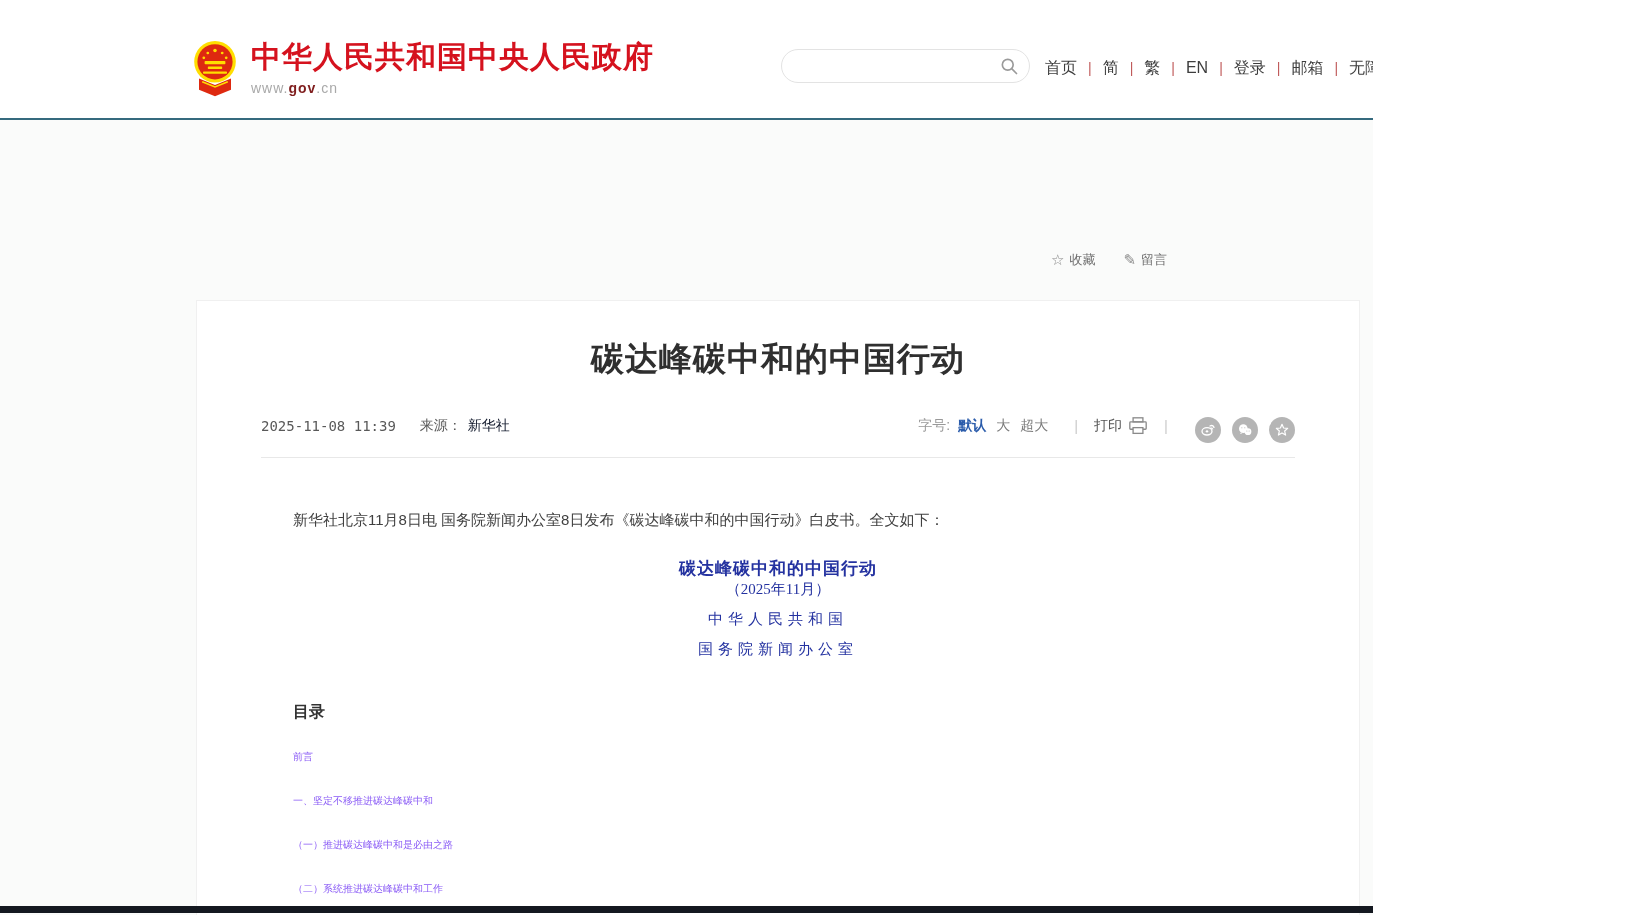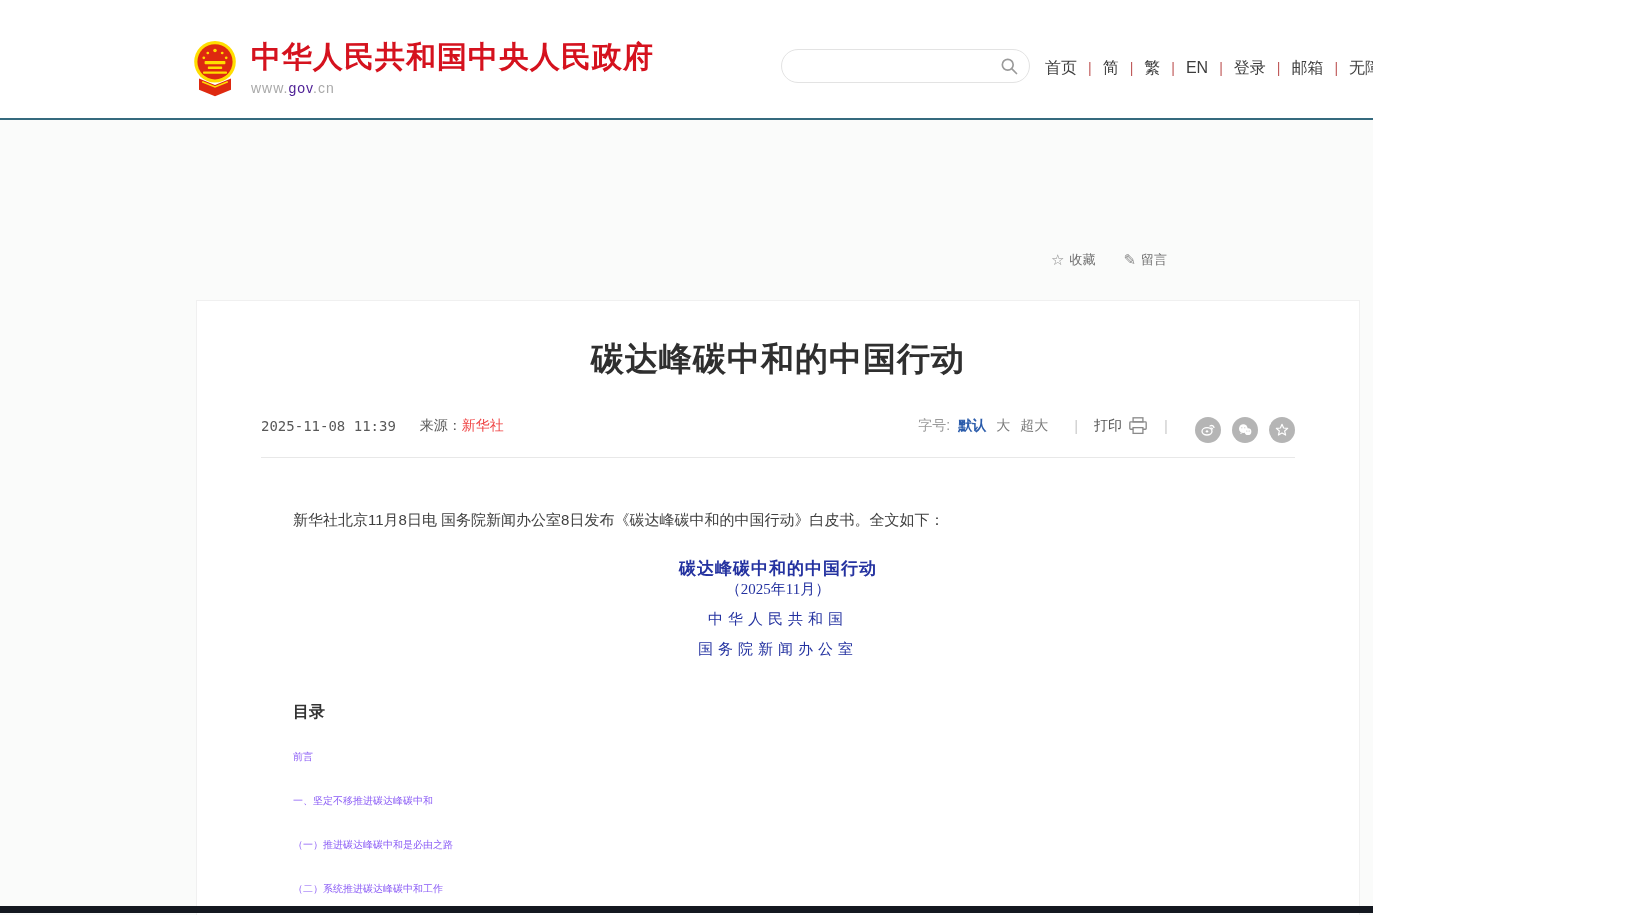--- a/index.html
+++ b/index.html
@@ -6,21 +6,21 @@
   html,body { background:#fff; }
   body { font-family:"Liberation Sans", sans-serif; }
   .page { position:relative; width:1373px; height:915px; background:#fff; overflow:hidden; }
 
   
   .site-header { position:absolute; left:0; top:0; width:100%; height:118px; background:#fff; }
   .brand { position:absolute; left:191px; top:40px; display:flex; align-items:flex-start; }
   .emblem { width:48px; height:58px; margin-right:12px; }
   .site-title { font-size:30px; font-weight:bold; color:#d5121e; letter-spacing:1px; line-height:34px; }
   .site-url { margin-top:6px; font-size:14px; color:#a9a9a9; letter-spacing:1px; }
-  .site-url .gov { color:#4c1d95; font-weight:normal; }
+  .site-url .gov { color:#7f1d1d; font-weight:bold; }
 
   .search-box { position:absolute; left:781px; top:49px; width:249px; height:34px;
     background:#fff; border:1px solid #e3e3e3; border-radius:17px; display:flex; align-items:center; }
   .search-box input { flex:1; border:none; outline:none; background:transparent; height:30px;
     padding:0 8px 0 16px; font-size:14px; color:#333; }
   .search-icon { width:20px; height:20px; margin-right:10px; flex:none; }
 
   .top-nav { position:absolute; left:1045px; top:56px; height:24px; display:flex; align-items:center;
     font-size:16px; color:#3d3d3d; white-space:nowrap; }
   .top-nav a { color:#3d3d3d; text-decoration:none; cursor:pointer; }
@@ -39,21 +39,21 @@
   .card { position:absolute; left:196px; top:180px; width:1164px; height:735px;
     background:#fff; border:1px solid #f0f0f0; padding:35px 64px 0 64px; }
 
   .article-title { text-align:center; font-size:33px; font-weight:600; color:#2f2f2f;
     line-height:46px; letter-spacing:1px; }
 
   .meta-row { position:relative; margin-top:35px; height:26px; font-size:14px; color:#666; }
   .meta-left { display:flex; align-items:center;text-align:center; }
   .meta-date { font-family:"DejaVu Sans Mono", monospace; font-size:14px; color:#595959; }
   .meta-src-label { margin-left:24px; color:#595959; }
-  .meta-src { margin-left:0; color:#ef4444; }
+  .meta-src { margin-left:6px; color:#0f172a; }
   .meta-right { position:absolute; right:0; top:0; display:flex; align-items:flex-start; height:26px; }
   .fs-label { color:#999; margin-right:8px; }
   .fs-default { color:#2b5cab; font-weight:bold; margin-right:10px; cursor:pointer; }
   .fs-opt { color:#7a7a7a; margin-right:10px; cursor:pointer; }
   .meta-sep { color:#ccc; margin:0 16px; font-size:15px; }
   .print-wrap { display:flex; align-items:center; cursor:pointer; color:#555; }
   .print-icon { width:20px; height:18px; margin-left:6px; }
   .share-circle { width:26px; height:26px; border-radius:50%; background:#b5b5b5;
     display:flex; align-items:center; justify-content:center; margin-left:11px; cursor:pointer; }
   .share-circle svg { width:16px; height:16px; }

